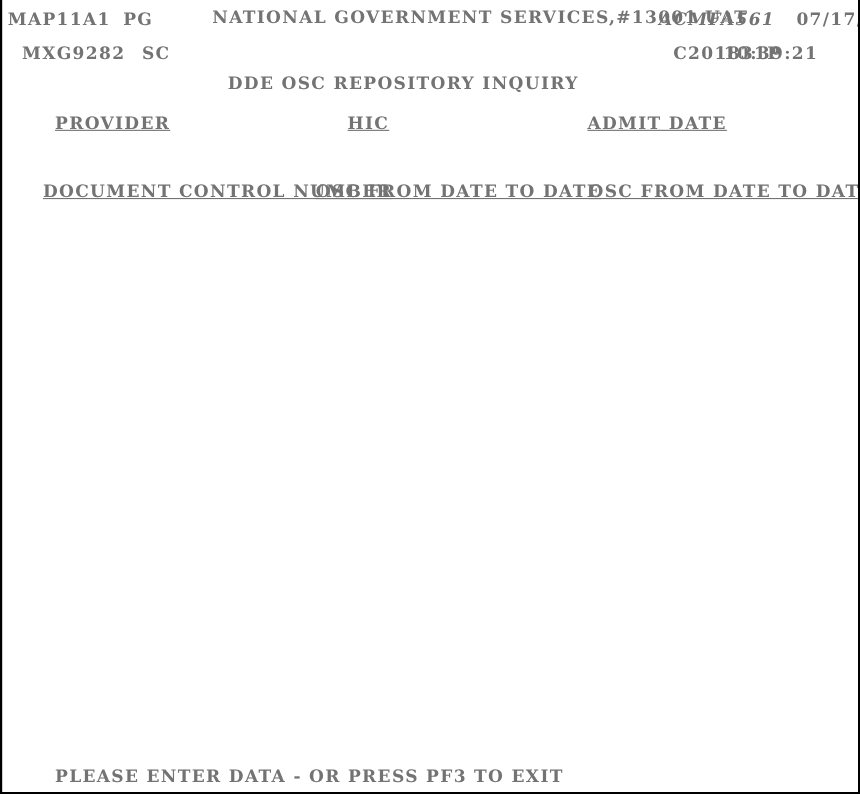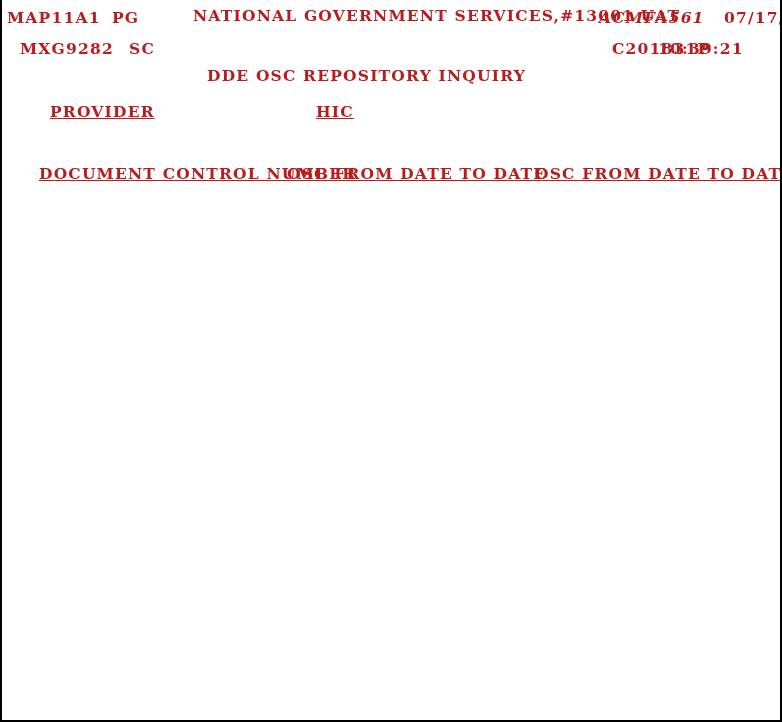--- a/index.html
+++ b/index.html
@@ -26,21 +26,21 @@
     -webkit-font-smoothing: none;
   }
 
   .cell {
     position: absolute;
     white-space: pre;
     font-family: "DejaVu Serif", "Liberation Serif", serif;
     font-weight: 700;
     font-size: 15.5px;
     line-height: 20px;
-    color: #b91c1c;
+    color: #737373;
     
     letter-spacing: 1.2px;
   }
 
   
   .cell.hdr {
     font-weight: 700;
   }
 
   
@@ -107,25 +107,27 @@
   <span class="cell hdr" style="left:656px; top:39px;">10:39:21</span>
 
   <span class="cell label" style="left:48px;  top:102px;">PROVIDER</span>
 
   <input class="field" style="left: 155px; top: 102px; width: 125px;" type="text" maxlength="13" size="13" value="">
 
   <span class="cell label" style="left:314px; top:102px;">HIC</span>
 
   <input class="field" style="left: 366px; top: 102px; width: 125px;" type="text" maxlength="12" size="12" value="">
 
+  <span class="cell label" style="left:532px; top:102px;">ADMIT DATE</span>
 
   <input class="field" style="left: 645px; top: 102px; width: 80px;" type="text" maxlength="8" size="8" value="">
 
   <span class="cell label" style="left:37px;  top:164px;">DOCUMENT CONTROL NUMBER</span>
 
   <span class="cell label" style="left:285px; top:164px;">OSC FROM DATE TO DATE</span>
 
   <span class="cell label" style="left:533px; top:164px;">OSC FROM DATE TO DATE</span>
 
   <div id="data-region"></div>
 
+  <span class="cell msg" style="left:48px; top:696px;">PLEASE ENTER DATA - OR PRESS PF3 TO EXIT</span>
 
 </div>
 
 </body></html>

